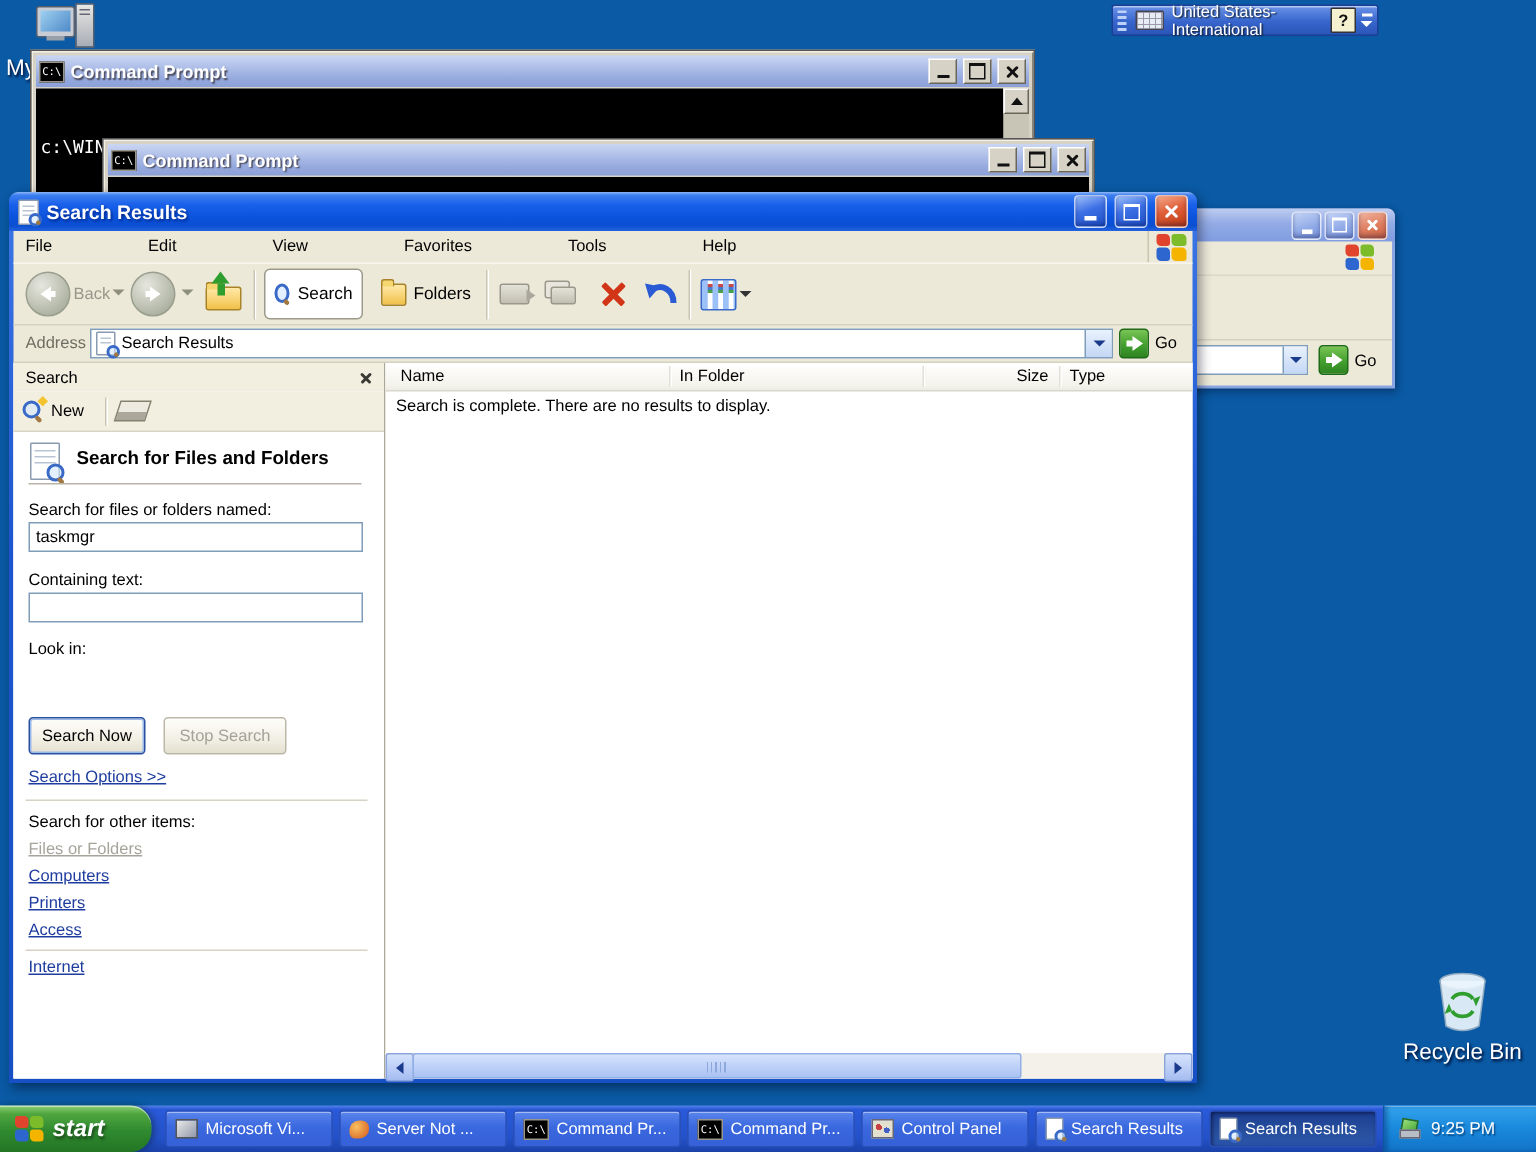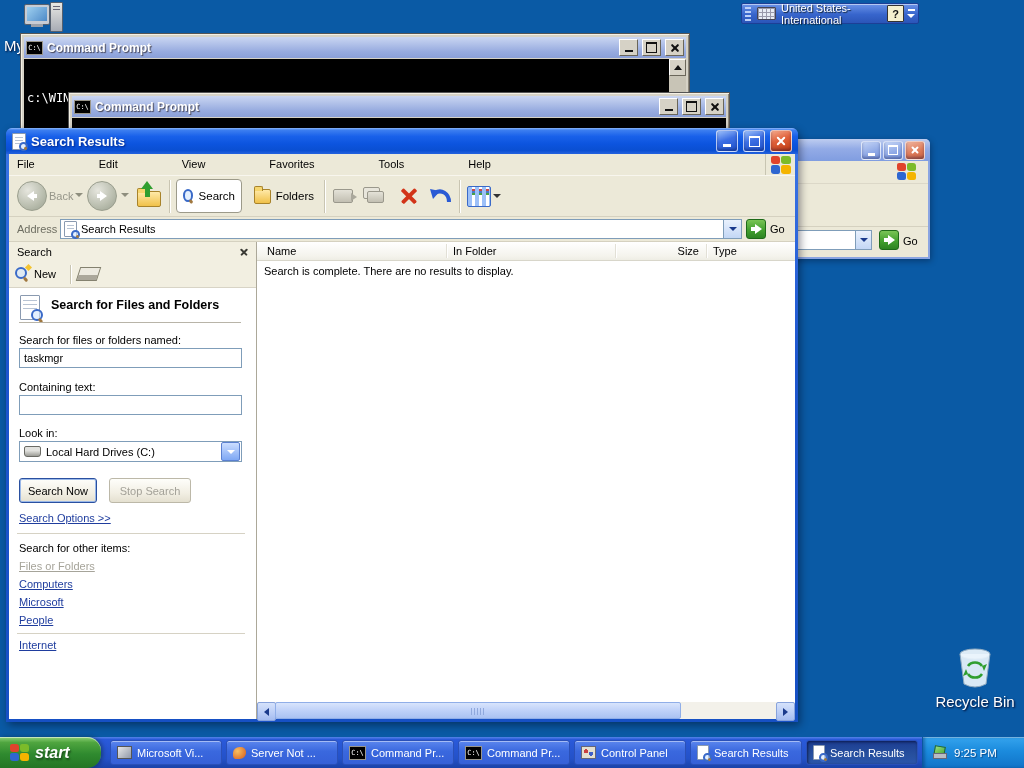--- a/index.html
+++ b/index.html
@@ -320,42 +320,35 @@
           <div class="abs" style="left:42px;top:10px;width:195px;font-weight:bold;font-size:12.5px;">Search for Files and Folders</div>
           <div class="abs" style="left:10px;top:34px;width:222px;height:1px;background:#B8B4A8;"></div>
 
           <div class="abs" style="left:10px;top:46px;">Search for files or folders named:</div>
           <input class="xpinput" style="left: 10px; top: 60px; width: 223px; height: 20px;" value="taskmgr">
 
           <div class="abs" style="left:10px;top:93px;">Containing text:</div>
           <input class="xpinput" style="left: 10px; top: 107px; width: 223px; height: 20px;" value="">
 
           <div class="abs" style="left:10px;top:139px;">Look in:</div>
-          <div class="abs flex" style="left:10px;top:153px;width:223px;height:21px;background:#fff;border:1px solid #7F9DB9;box-sizing:border-box;gap:5px;padding-left:4px;">
-            <span style="width:15px;height:9px;background:linear-gradient(180deg,#E2E2DE 40%,#9C9C96);border:1px solid #6A6A64;border-radius:2px 2px 3px 3px;"></span>
-            <span style="flex:1;">Local Hard Drives (C:)</span>
-            <span class="flex" style="width:17px;height:17px;margin-right:1px;border-radius:2px;border:1px solid #5A80D0;background:linear-gradient(180deg,#CBDEFF,#7FA8F4);justify-content:center;">
-              <span class="tri t-d-white"></span>
-            </span>
-          </div>
 
           <div class="xpbtn" style="left:10px;top:190px;width:76px;border-color:#2A50A0;box-shadow:0 0 0 1px #9AB8E8 inset;">
             <span>Search Now</span>
           </div>
           <div class="xpbtn" style="left:100px;top:190px;width:80px;border-color:#BCB8A8;color:#A3A198;">
             <span>Stop Search</span>
           </div>
 
           <div class="abs link" style="left:10px;top:224px;">Search Options &gt;&gt;</div>
           <div class="abs" style="left:8px;top:245px;width:228px;height:1px;background:#D6D2C4;"></div>
           <div class="abs" style="left:10px;top:254px;">Search for other items:</div>
           <div class="abs link gray" style="left:10px;top:272px;">Files or Folders</div>
           <div class="abs link" style="left:10px;top:290px;">Computers</div>
-          <div class="abs link" style="left:10px;top:308px;">Microsoft</div>
-          <div class="abs link" style="left:10px;top:326px;">People</div>
+          <div class="abs link" style="left:10px;top:308px;">Printers</div>
+          <div class="abs link" style="left:10px;top:326px;">Access</div>
           <div class="abs" style="left:8px;top:345px;width:228px;height:1px;background:#D6D2C4;"></div>
           <div class="abs link" style="left:10px;top:351px;">Internet</div>
         </div>
       </div>
 
       <div class="abs" style="left:248px;top:88px;right:0;bottom:0;background:#fff;">
         <div class="abs hdrrow" style="left:0;top:0;right:0;height:18px;">
           <span class="abs" style="left:10px;top:3px;">Name</span>
           <span class="hdrsep" style="left:189px;"></span>
           <span class="abs" style="left:196px;top:3px;">In Folder</span>

